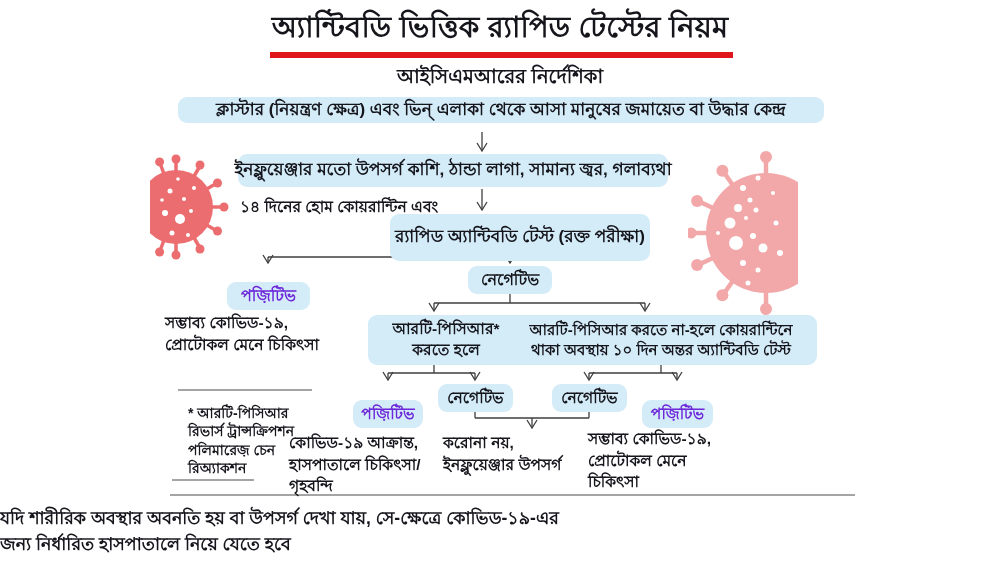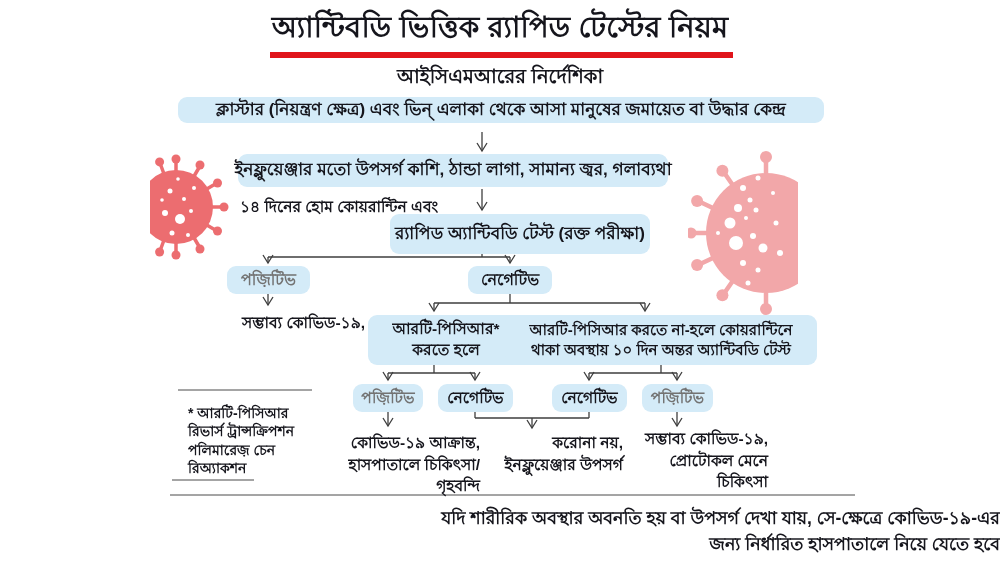--- a/index.html
+++ b/index.html
@@ -11,22 +11,22 @@
   .ctr{width:100%;text-align:center;}
   .box{
     position:absolute;background:#d4ebf8;border-radius:9px;
     display:flex;flex-direction:column;align-items:center;justify-content:center;
     text-align:center;font-weight:700;color:#15151c;line-height:1.35;
   }
   .box span{white-space:nowrap;}
   .title{font-size:29px;font-weight:700;letter-spacing:.2px;}
   .subtitle{font-size:19.5px;font-weight:700;}
   .redbar{position:absolute;left:270px;top:52px;width:463px;height:6px;background:#e0151b;}
-  .pos{color:#737373;}
-  .txt{position:absolute;font-weight:700;text-align:right;line-height:1.4;}
+  .pos{color:#6d28d9;margin-top:16px;}
+  .txt{position:absolute;font-weight:700;text-align:left;line-height:1.4;}
   .txt div{white-space:nowrap;}
   .left{text-align:left;}
   svg{display:block;}
 </style>
 </head>
 <body>
 
 <div id="canvas">
 
   <svg class="abs" style="left:150px;top:153px;" width="92" height="110" viewBox="0 0 92 110">
@@ -147,34 +147,35 @@
   </div>
 
   <div class="box" style="left:238px;top:154px;width:430px;height:33px;font-size:17px;">
     <span>ইনফ্লুয়েঞ্জার মতো উপসর্গ কাশি, ঠান্ডা লাগা, সামান্য জ্বর, গলাব্যথা</span>
   </div>
 
   <div class="txt left" style="left:240px;top:196px;font-size:15.5px;">
     <div>১৪ দিনের হোম কোয়রান্টিন এবং</div>
   </div>
 
-  <div class="box" style="left:390px;top:214px;width:260px;height:40px;font-size:17px;">
+  <div class="box" style="left:390px;top:214px;width:260px;height:47px;font-size:17px;">
     <span>র‍্যাপিড অ্যান্টিবডি টেস্ট (রক্ত পরীক্ষা)</span>
   </div>
 
   <div class="box pos" style="left:227px;top:266px;width:83px;height:28px;font-size:16px;">
     <span>পজ়িটিভ</span>
   </div>
 
   <div class="box" style="left:468px;top:266px;width:84px;height:28px;font-size:16px;">
     <span>নেগেটিভ</span>
   </div>
 
   <div class="txt" style="left:165px;top:312px;width:200px;font-size:15.5px;">
     <div>সম্ভাব্য কোভিড-১৯,</div>
+    <div>প্রোটোকল মেনে চিকিৎসা</div>
   </div>
 
   <div class="box" style="left:368px;top:315px;width:156px;height:50px;font-size:15.5px;">
     <span>আরটি-পিসিআর*</span>
     <span>করতে হলে</span>
   </div>
 
   <div class="box" style="left:505px;top:315px;width:312px;height:50px;font-size:15px;">
     <span>আরটি-পিসিআর করতে না-হলে কোয়রান্টিনে</span>
     <span>থাকা অবস্থায় ১০ দিন অন্তর অ্যান্টিবডি টেস্ট</span>
@@ -186,21 +187,21 @@
   <div class="box" style="left:438px;top:384px;width:75px;height:28px;font-size:15.5px;">
     <span>নেগেটিভ</span>
   </div>
   <div class="box" style="left:552px;top:384px;width:75px;height:28px;font-size:15.5px;">
     <span>নেগেটিভ</span>
   </div>
   <div class="box pos" style="left:642px;top:384px;width:71px;height:28px;font-size:15.5px;">
     <span>পজ়িটিভ</span>
   </div>
 
-  <div class="txt" style="left:300px;top:432px;width:180px;font-size:15.5px;">
+  <div class="txt" style="left:289px;top:432px;width:180px;font-size:15.5px;">
     <div>কোভিড-১৯ আক্রান্ত,</div>
     <div>হাসপাতালে চিকিৎসা/</div>
     <div>গৃহবন্দি</div>
   </div>
 
   <div class="txt" style="left:443px;top:432px;width:180px;font-size:15.5px;">
     <div>করোনা নয়,</div>
     <div>ইনফ্লুয়েঞ্জার উপসর্গ</div>
   </div>
 

